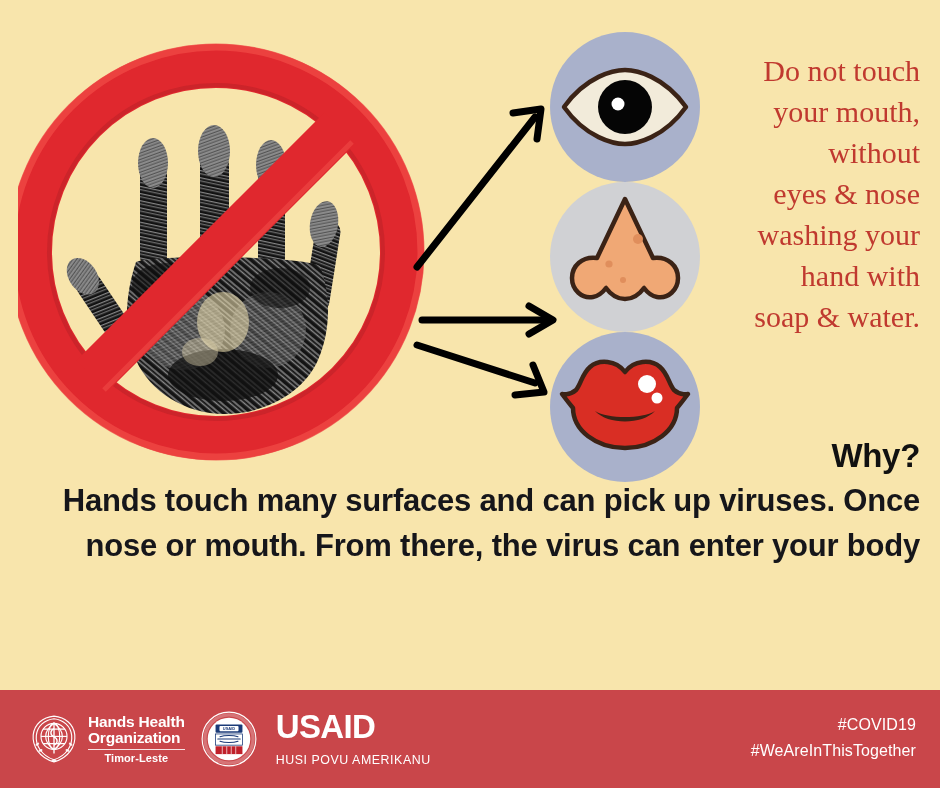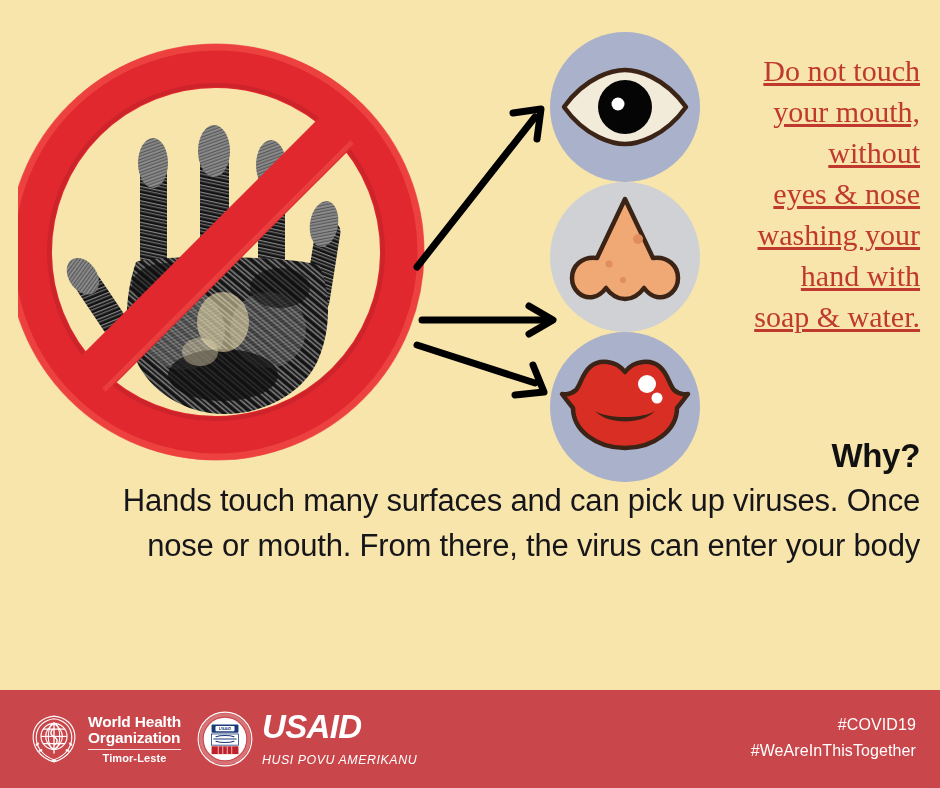--- a/index.html
+++ b/index.html
@@ -57,21 +57,20 @@
     position: absolute;
     left: 680px;
     top: 50px;
     width: 240px;
     text-align: right;
     color: #C0392F;
     font-family: "Liberation Serif", serif;
     font-size: 30px;
     line-height: 41px;
     font-weight: 400;
-    text-decoration: underline;
   }
 
   
   #why-heading {
     position: absolute;
     left: 520px;
     top: 437px;
     width: 400px;
     text-align: right;
     color: #111111;
@@ -83,21 +82,21 @@
   
   #body-copy {
     position: absolute;
     left: 40px;
     top: 478px;
     width: 880px;
     text-align: right;
     color: #16161a;
     font-size: 31px;
     line-height: 45px;
-    font-weight: 400;
+    font-weight: 700;
     letter-spacing: -0.2px;
   }
   #body-copy .ln { display: block; }
 
   
   #footer {
     position: absolute;
     left: 0;
     bottom: 0;
     width: 940px;
@@ -140,21 +139,21 @@
   }
   #who-country {
     font-size: 11px;
     font-weight: bold;
     text-align: center;
     letter-spacing: 0.1px;
     white-space: nowrap;
   }
 
   
-  #usaid-logo { display: flex; align-items: flex-start; gap: 9px; font-style: italic; }
+  #usaid-logo { display: flex; align-items: flex-start; gap: 19px; }
   #usaid-seal { width: 56px; height: 56px; flex: 0 0 56px; }
   #usaid-seal svg { display: block; width: 100%; height: 100%; }
   #usaid-wordmark { display: flex; flex-direction: column; color: #ffffff; }
   #usaid-name {
     font-size: 33px;
     font-weight: bold;
     letter-spacing: -0.6px;
     line-height: 0.95;
     white-space: nowrap;
   }
@@ -366,21 +365,21 @@
             <g fill="#FFFFFF" opacity="0.9">
               <ellipse cx="18" cy="60" rx="4" ry="2.2" transform="rotate(-35 18 60)"></ellipse>
               <ellipse cx="24" cy="72" rx="4" ry="2.2" transform="rotate(-20 24 72)"></ellipse>
               <ellipse cx="82" cy="60" rx="4" ry="2.2" transform="rotate(35 82 60)"></ellipse>
               <ellipse cx="76" cy="72" rx="4" ry="2.2" transform="rotate(20 76 72)"></ellipse>
               <ellipse cx="50" cy="92" rx="5" ry="2.4"></ellipse>
             </g>
           </svg>
         </div>
         <div id="who-wordmark">
-          <div class="wh-l1">World Health</div>
+          <div class="wh-l1">Hands Health</div>
           <div class="wh-l2">Organization</div>
           <div id="who-rule"></div>
           <div id="who-country">Timor-Leste</div>
         </div>
       </div>
 
       <div class="logo-block" id="usaid-logo">
         <div id="usaid-seal">
           <svg viewBox="0 0 100 100" xmlns="http://www.w3.org/2000/svg">
             <circle cx="50" cy="50" r="48" fill="none" stroke="#FFFFFF" stroke-width="2"></circle>

